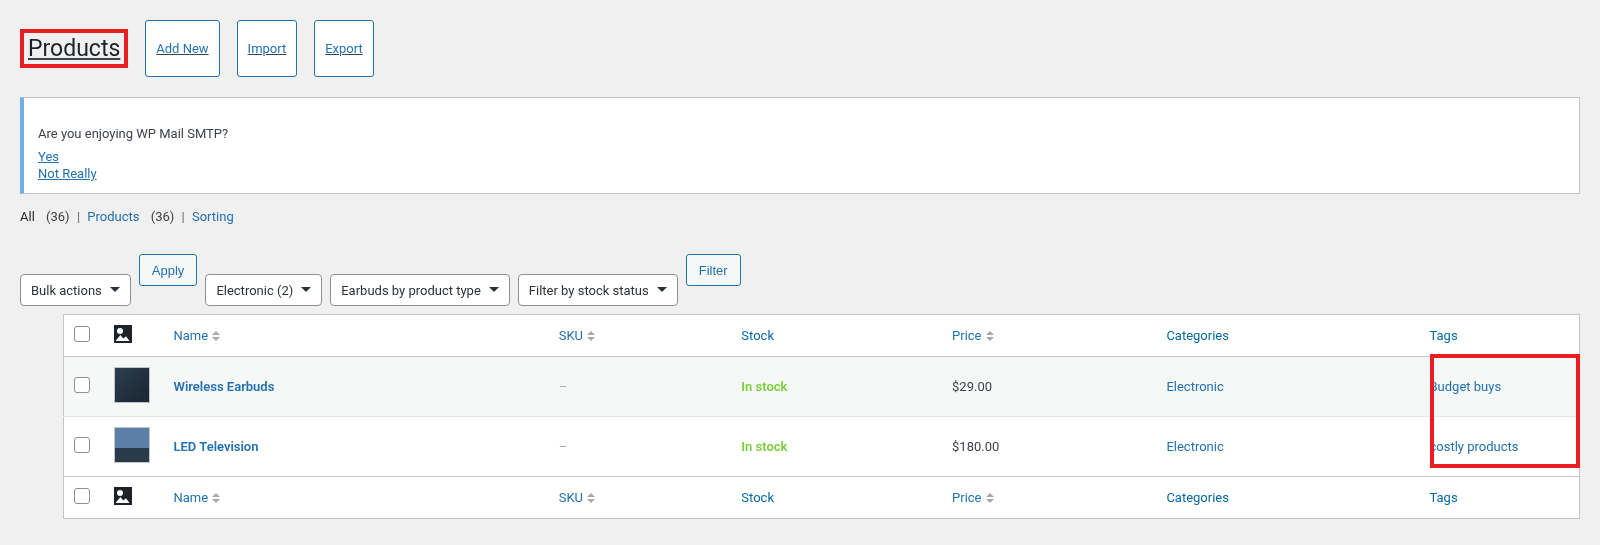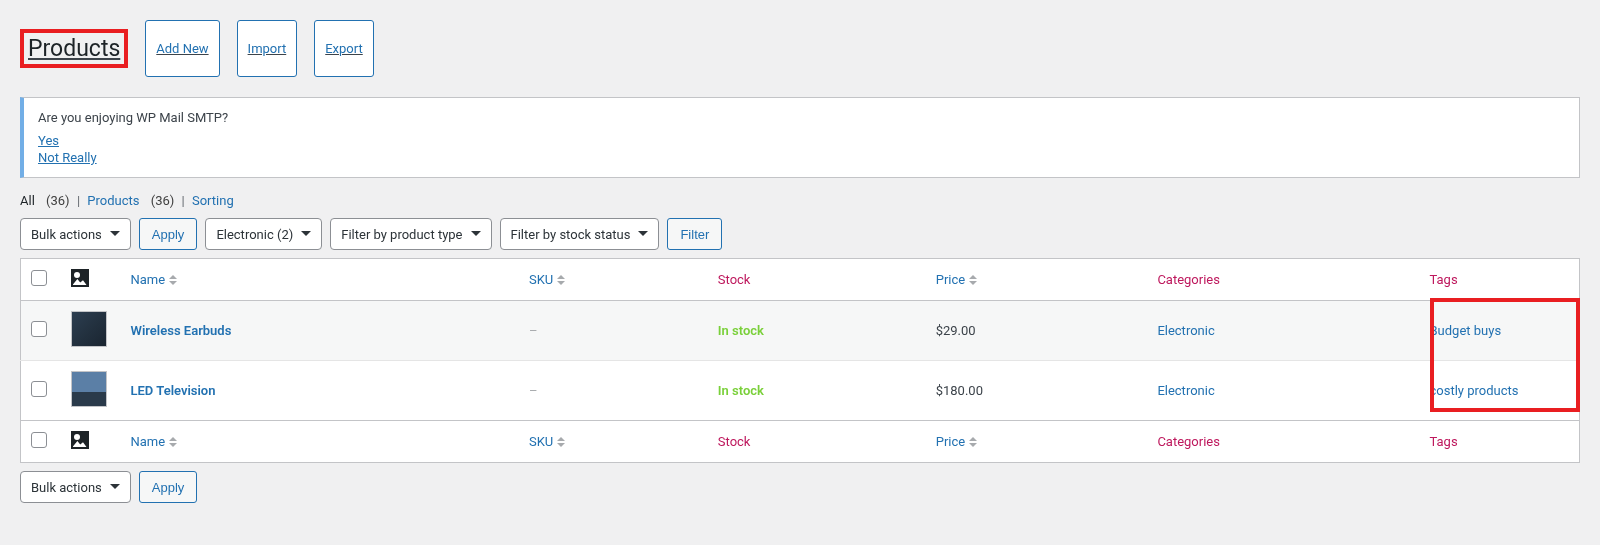--- a/index.html
+++ b/index.html
@@ -39,21 +39,21 @@
       text-decoration: none;
     }
     .notice {
       background: #fff;
       border: 1px solid #c3c4c7;
       border-left: 4px solid #72aee6;
       padding: 12px 14px;
       margin: 5px 0 15px 0;
     }
     .notice.purple { border-left-color: #b17fc6; }
-    .notice p { margin: 0 0 8px 0; color: #3c434a; }
+    .notice p { margin: 16px 0 8px 0; color: #3c434a; }
     .notice a { color: #2271b1; text-decoration: underline; cursor: pointer; display: inline-block; }
     .notice .stack a { display: block; margin-top: 2px;}
     .inline-link { color: #2271b1; text-decoration: underline; cursor: pointer; }
     .subsubsub {
       margin: 10px 0;
       font-size: 13px;
       color: #646970;
     }
     .subsubsub a { color: #2271b1; text-decoration: none; cursor: pointer;}
     .subsubsub .current { color: #1d2327; }
@@ -70,20 +70,21 @@
       background: #fff;
       padding: 0 28px 0 10px;
       height: 32px;
       border-radius: 4px;
       font-size: 13px;
       color: #2c3338;
       position: relative;
       display: inline-flex;
       align-items: center;
       cursor: pointer;
+      margin-top: 40px;
     }
     .select-ctl::after {
       content: "";
       position: absolute;
       right: 10px;
       top: 50%;
       transform: translateY(-30%);
       border: 5px solid transparent;
       border-top-color: #2c3338;
     }
@@ -108,21 +109,21 @@
       padding: 10px 10px;
       vertical-align: middle;
       font-size: 13px;
     }
     table.wp-list thead th, table.wp-list tfoot th {
       border-bottom: 1px solid #c3c4c7;
       font-weight: 400;
       color: #2271b1;
     }
     table.wp-list tfoot th { border-top: 1px solid #c3c4c7; border-bottom: none; }
-    table.wp-list th.nolink { color: #be185d; }
+    table.wp-list th.nolink { color: #0369a1; }
     table.wp-list tbody tr { border-bottom: 1px solid #e5e5e5; }
     table.wp-list tbody tr.odd { background: #f6f7f7; }
     .cb-col { width: 40px; text-align: center; }
     .thumb-col { width: 60px; }
     .checkbox {
       width: 16px; height: 16px; border: 1px solid #8c8f94; border-radius: 3px; background: #fff; display: inline-block; cursor: pointer;
     }
     .thumb-img {
       width: 36px; height: 36px; background: #dcdcde; border: 1px solid #c3c4c7; display: inline-block;
     }
@@ -185,26 +186,26 @@
     <span class="sep">|</span>
     <a><span>Products</span> <span class="count">(36)</span></a>
     <span class="sep">|</span>
     <a>Sorting</a>
   </div>
 
   <div class="tablenav">
     <div class="select-ctl">Bulk actions</div>
     <button class="btn-secondary">Apply</button>
     <div class="select-ctl">Electronic  (2)</div>
-    <div class="select-ctl">Filter by product type</div>
+    <div class="select-ctl">Earbuds by product type</div>
     <div class="select-ctl">Filter by stock status</div>
     <button class="btn-secondary">Filter</button>
   </div>
 
-  <div style="position: relative;">
+  <div style="position: relative; margin-left: 43px;">
   <table class="wp-list">
     <thead>
       <tr>
         <th class="cb-col"><span class="checkbox"></span></th>
         <th class="thumb-col"><span class="thumb-icon"></span></th>
         <th><span>Name</span><span class="sort-icon"></span></th>
         <th><span>SKU</span><span class="sort-icon"></span></th>
         <th class="nolink">Stock</th>
         <th><span>Price</span><span class="sort-icon"></span></th>
         <th class="nolink">Categories</th>

